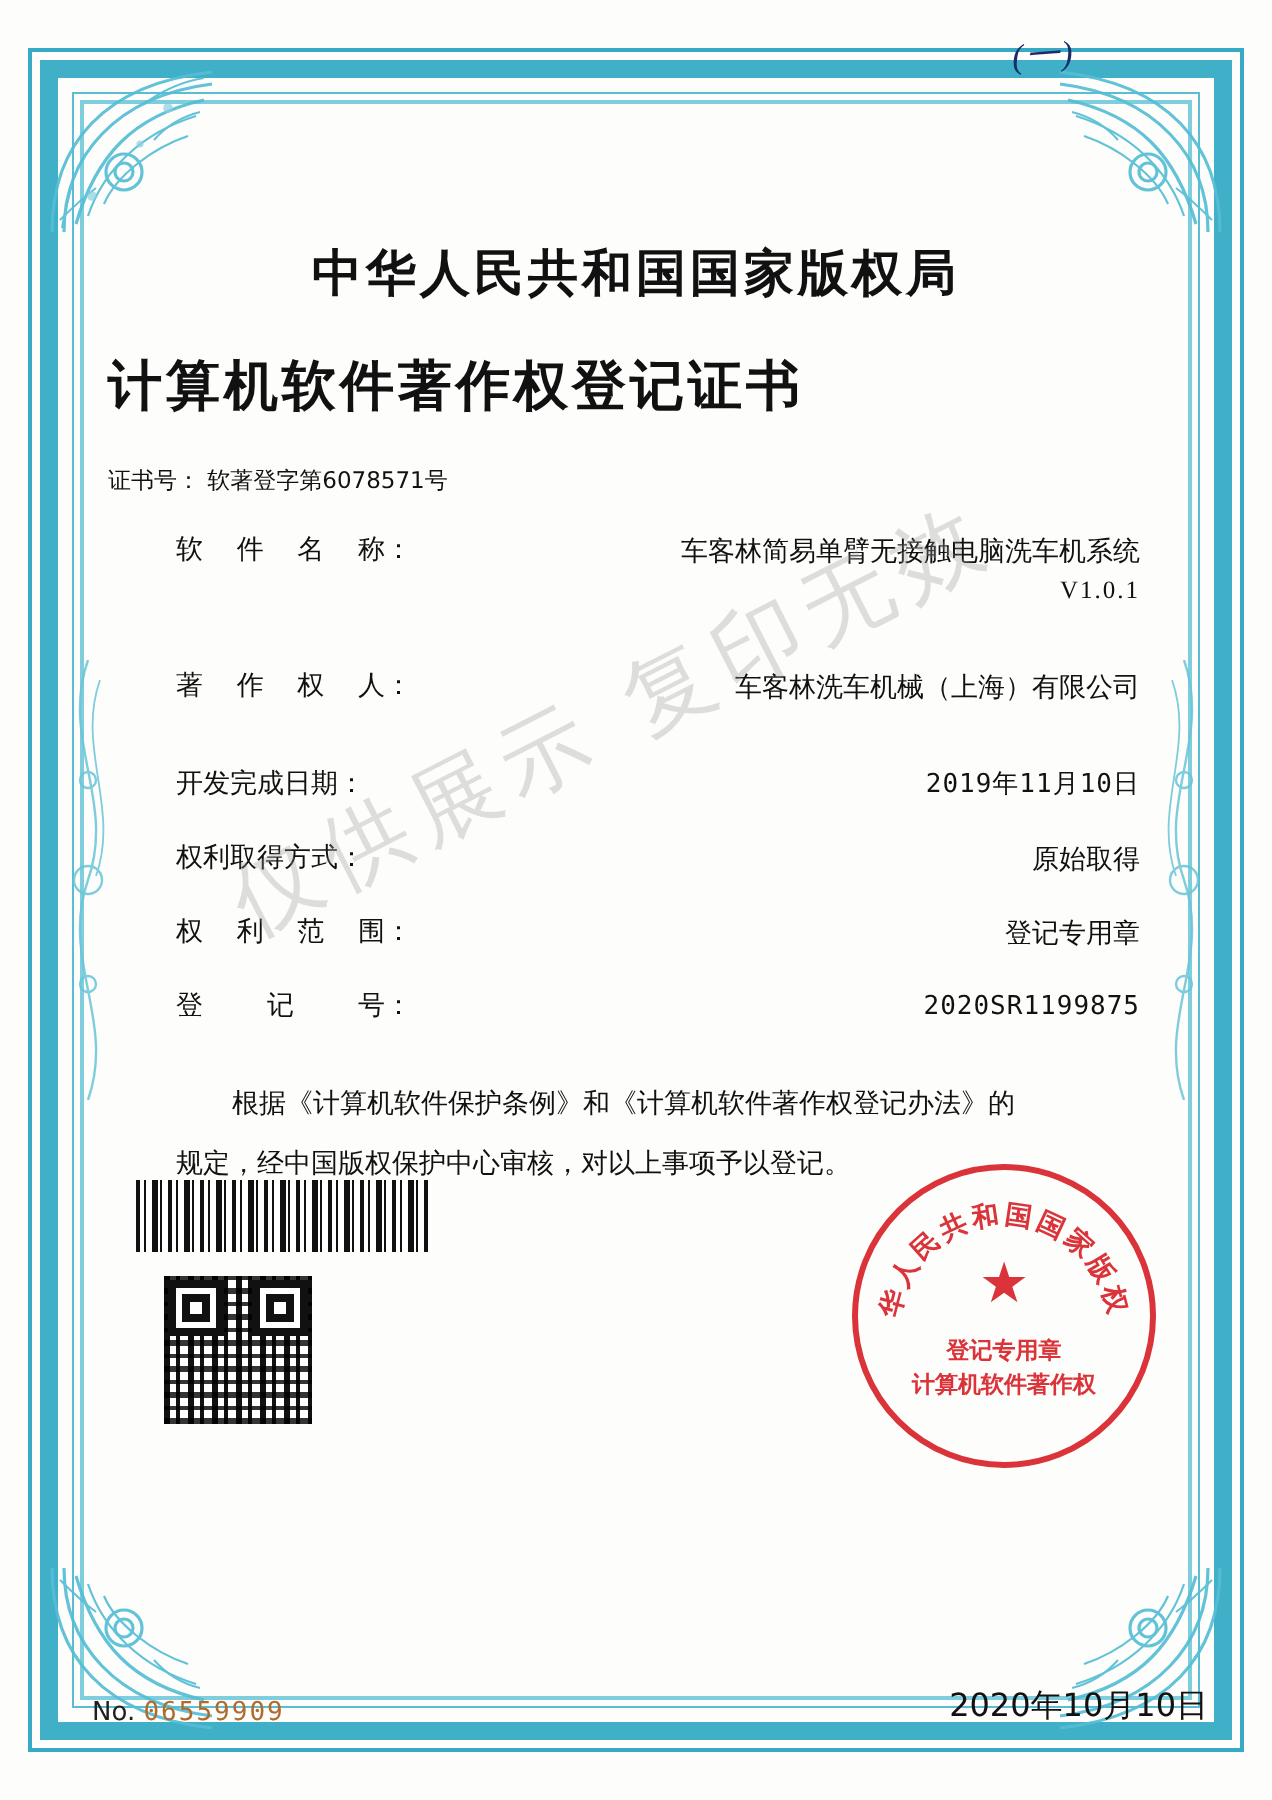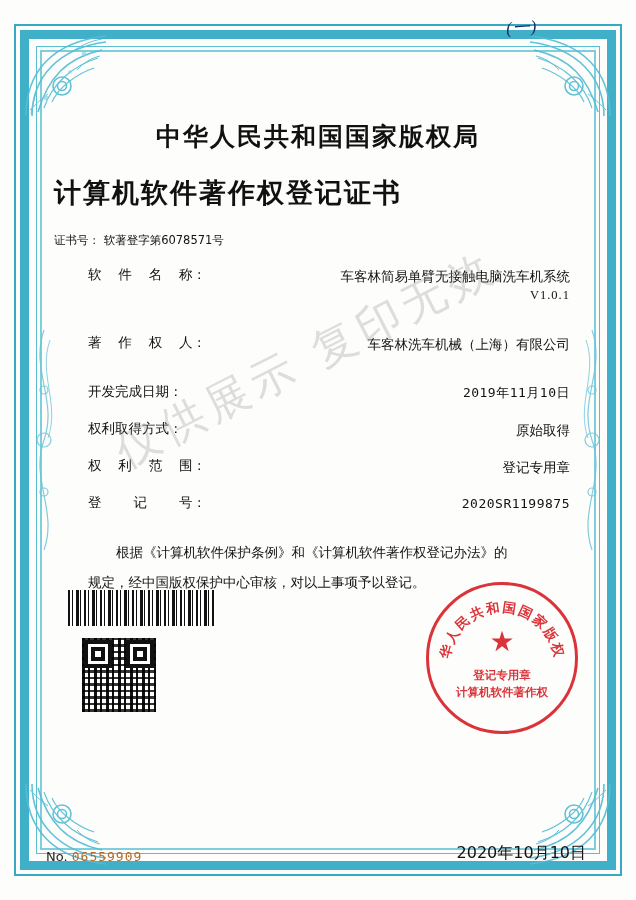--- a/index.html
+++ b/index.html
@@ -303,21 +303,21 @@
     font-size: 11.5px;
     line-height: 1.45;
     color: #d8232a;
     font-weight: bold;
   }
 
   
   .footer {
     position: absolute;
     left: 46px;
-    right: 50px;
+    right: 32px;
     bottom: 36px;
     display: flex;
     justify-content: space-between;
     align-items: flex-end;
     font-family: "DejaVu Sans", sans-serif;
     font-size: 13px;
     color: #111;
   }
   .footer .no {
     color: #1f1f1f;

